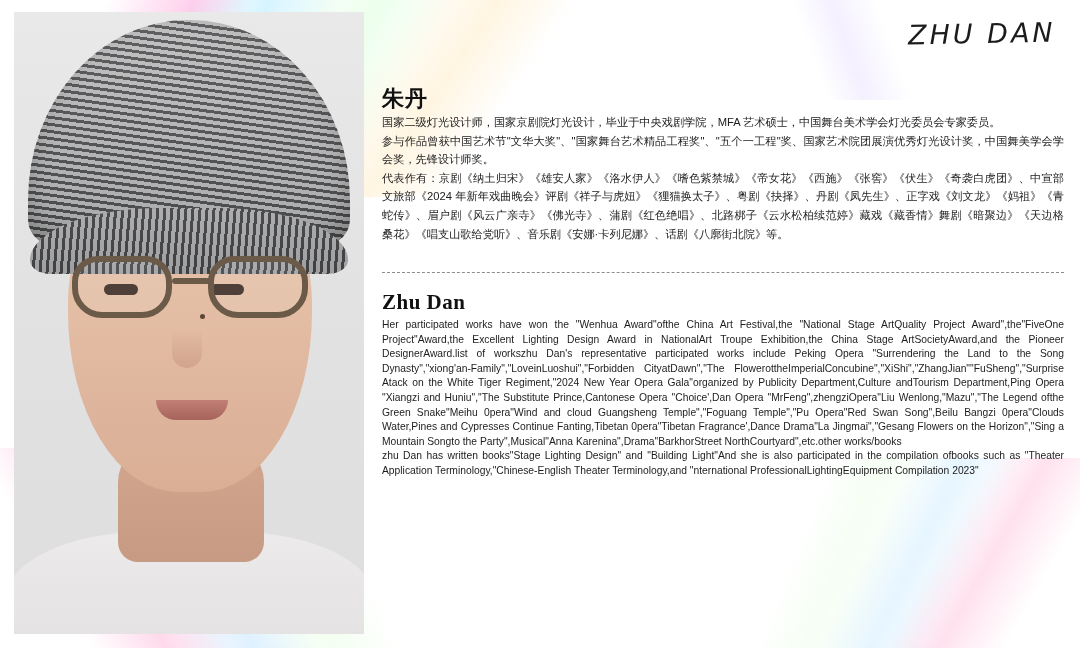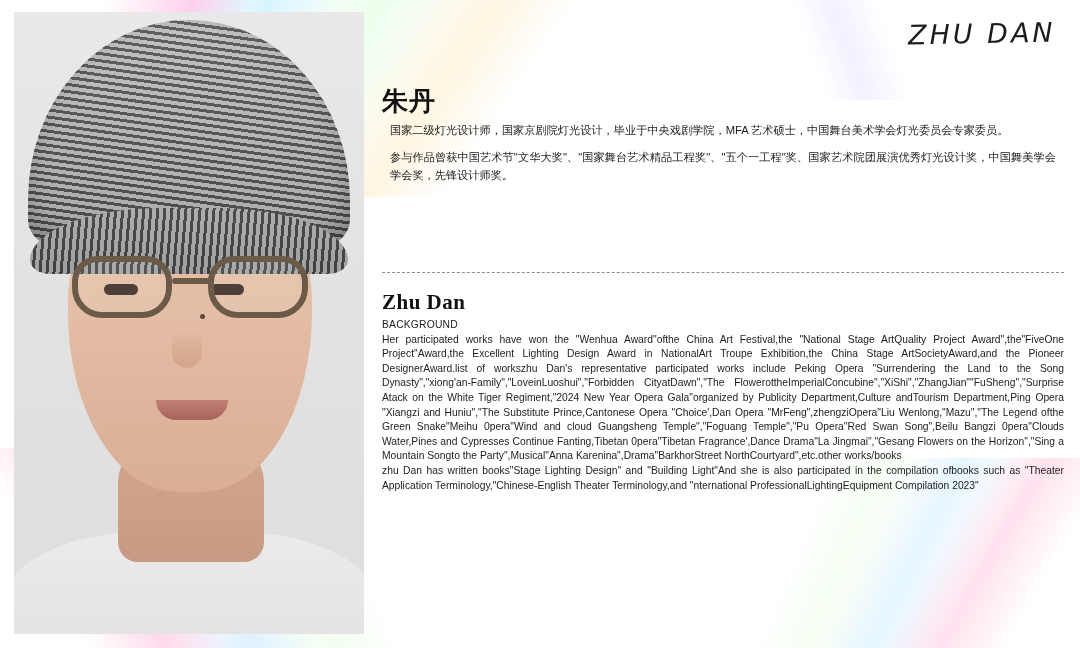--- a/index.html
+++ b/index.html
@@ -219,36 +219,36 @@
     letter-spacing: 3px;
     color: #1b1b1b;
     font-weight: 400;
     transform: rotate(-1.2deg);
     font-style: italic;
   }
   .name-cn {
     position: absolute;
     left: 2px;
     top: 84px;
-    font-size: 26px;
+    font-size: 22px;
     font-weight: bold;
     color: #111;
     letter-spacing: 1px;
   }
   .bio-cn {
     position: absolute;
     left: 2px;
     top: 113px;
     width: 682px;
     font-size: 11.2px;
     line-height: 18.6px;
     color: #1c1c1c;
     text-align: justify;
   }
-  .bio-cn p { margin: 8px; }
+  .bio-cn p { margin: 0; }
 
   .divider {
     position: absolute;
     left: 2px;
     top: 272px;
     width: 682px;
     border-top: 1px dashed #8d8d8d;
   }
 
   .name-en {
@@ -313,26 +313,26 @@
 
   <div class="content">
 
     <div class="logo">ZHU DAN</div>
 
     <div class="name-cn">朱丹</div>
 
     <div class="bio-cn">
       <p>国家二级灯光设计师，国家京剧院灯光设计，毕业于中央戏剧学院，MFA 艺术硕士，中国舞台美术学会灯光委员会专家委员。</p>
       <p>参与作品曾获中国艺术节"文华大奖"、"国家舞台艺术精品工程奖"、"五个一工程"奖、国家艺术院团展演优秀灯光设计奖，中国舞美学会学会奖，先锋设计师奖。</p>
+      <p>代表作有：京剧《纳土归宋》《雄安人家》《洛水伊人》《嗜色紫禁城》《帝女花》《西施》《张窖》《伏生》《奇袭白虎团》、中宣部文旅部《2024 年新年戏曲晚会》评剧《祥子与虎妞》《狸猫换太子》、粤剧《抉择》、丹剧《凤先生》、正字戏《刘文龙》《妈祖》《青蛇传》、眉户剧《风云广亲寺》《佛光寺》、蒲剧《红色绝唱》、北路梆子《云水松柏续范婷》藏戏《藏香情》舞剧《暗聚边》《天边格桑花》《唱支山歌给党听》、音乐剧《安娜·卡列尼娜》、话剧《八廓街北院》等。</p>
     </div>
 
     <div class="divider"></div>
 
     <div class="name-en">Zhu Dan</div>
 
     <div class="en-body">
-      <p class="sec-label">BACKGROUND</p>
       <p class="para">Her participated works have won the "Wenhua Award"ofthe China Art Festival,the "National Stage ArtQuality Project Award",the"FiveOne Project"Award,the Excellent Lighting Design Award in NationalArt Troupe Exhibition,the China Stage ArtSocietyAward,and the Pioneer DesignerAward.list of workszhu Dan's representative participated works include Peking Opera "Surrendering the Land to the Song Dynasty","xiong'an-Family","LoveinLuoshui","Forbidden CityatDawn","The FlowerottheImperialConcubine","XiShi","ZhangJian""FuSheng","Surprise Atack on the White Tiger Regiment,"2024 New Year Opera Gala"organized by Publicity Department,Culture andTourism Department,Ping Opera "Xiangzi and Huniu","The Substitute Prince,Cantonese Opera "Choice',Dan Opera "MrFeng",zhengziOpera"Liu Wenlong,"Mazu","The Legend ofthe Green Snake"Meihu 0pera"Wind and cloud Guangsheng Temple","Foguang Temple","Pu Opera"Red Swan Song",Beilu Bangzi 0pera"Clouds Water,Pines and Cypresses Continue Fanting,Tibetan 0pera"Tibetan Fragrance',Dance Drama"La Jingmai","Gesang Flowers on the Horizon","Sing a Mountain Songto the Party",Musical"Anna Karenina",Drama"BarkhorStreet NorthCourtyard",etc.other works/books</p>
       <p class="para">zhu Dan has written books"Stage Lighting Design" and "Building Light"And she is also participated in the compilation ofbooks such as "Theater Application Terminology,"Chinese-English Theater Terminology,and "nternational ProfessionalLightingEquipment Compilation 2023"</p>
     </div>
 
   </div>
 </div>
 
 </body></html>

